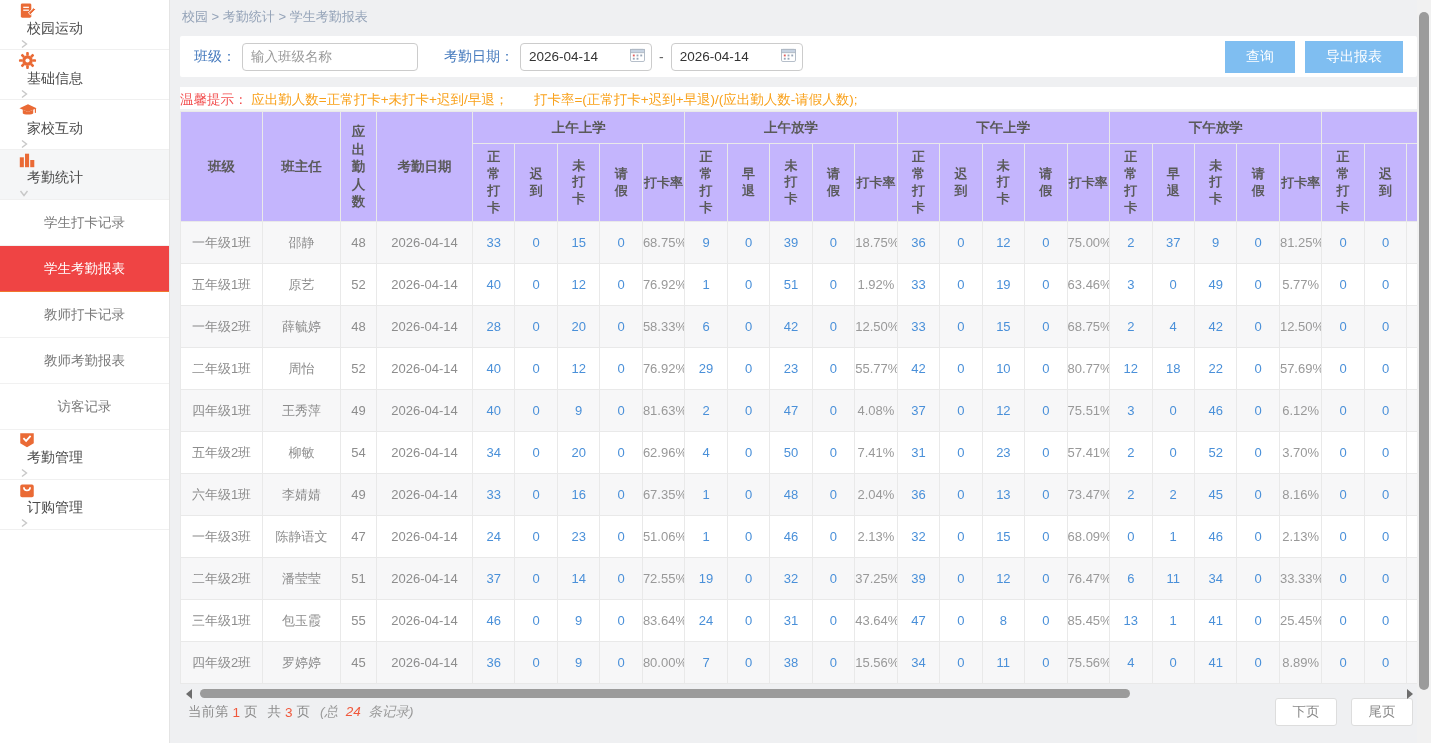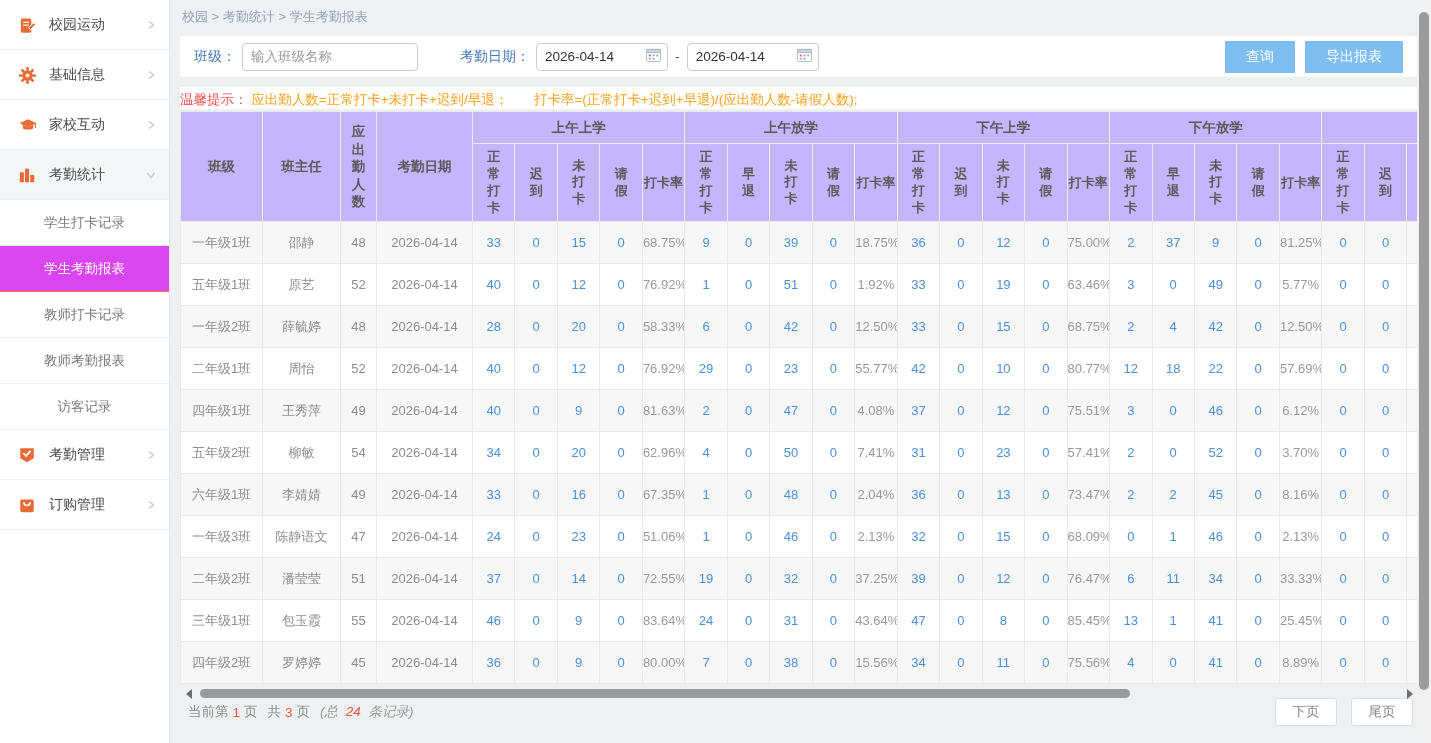--- a/index.html
+++ b/index.html
@@ -5,42 +5,42 @@
   * { box-sizing: border-box; margin: 0; padding: 0; }
   html,body { width:1431px; height:743px; overflow:hidden; }
   body {
     font-family: "Liberation Sans", "DejaVu Sans", sans-serif;
     background:#eff0f2; color:#666; font-size:14px;
   }
   .layout { display:flex; height:100%; }
 
   
   .sidebar { width:170px; background:#fff; border-right:1px solid #e4e4e4; flex-shrink:0; overflow:hidden; }
-  .side-item { height:50px; display:flex; align-items:center; padding:1px 12px 0 18px;
-    border-bottom:1px solid #f0f0f0; color:#4a4a4a; cursor:pointer; background:#fff; }
+  .side-item { height:50px; display:flex; padding:1px 12px 0 18px;
+    border-bottom:1px solid #f0f0f0; color:#4a4a4a; cursor:pointer; background:#fff;flex-direction:column; }
   .side-item.expanded { background:#f5f6f7; }
   .side-item .sicon { width:22px; display:flex; align-items:center; }
   .side-item .lbl { flex:1; margin-left:9px; font-size:14px; }
   .side-item .chev { display:flex; align-items:center; }
   .sub-item { height:46px; display:flex; align-items:center; justify-content:center;
     font-size:13.5px; color:#7a7a7a; border-bottom:1px solid #f1f1f1; cursor:pointer; background:#fff; }
-  .sub-item.active { background:#d946ef; color:#fff; border-bottom-color:#f1762d; }
+  .sub-item.active { background:#ef4444; color:#fff; border-bottom-color:#f1762d; }
 
   
   .main { flex:1; display:flex; flex-direction:column; overflow:hidden; padding-right:14px; }
   .breadcrumb { height:34px; line-height:34px; padding-left:12px; color:#94a3b8; font-size:13px;
     background:#eff0f2; }
 
   .filter-panel { background:#fff; margin:2px 0 0 10px; height:46px; display:flex;
     align-items:center; padding:0 14px; border-radius:2px; }
   .f-label { color:#4479bd; font-size:14px; margin-right:6px; white-space:nowrap; }
   .text-input { width:176px; height:28px; border:1px solid #ccc; border-radius:4px;
     padding:0 8px; font-size:13.5px; color:#333; font-family:inherit; outline:none; }
   .text-input::placeholder { color:#999; }
-  .date-label { margin-left:42px;text-align:center; }
+  .date-label { margin-left:26px;text-align:center; }
   .date-box { width:132px; height:28px; border:1px solid #ccc; border-radius:4px;
     display:flex; align-items:center; justify-content:space-between; padding:0 6px 0 8px;
     color:#333; font-size:13.5px; background:#fff; cursor:pointer; }
   .dash { margin:0 7px; color:#666; }
   .f-spacer { flex:1; }
   .btn { background:#7fbef1; color:#fff; border:none; border-radius:0; height:32px;
     padding:0 21px; font-size:14px; margin-left:10px; cursor:pointer; font-family:inherit; }
 
   .tip-bar { background:#fff; margin:10px 0 0 10px; height:25px; line-height:25px;
     font-size:13.5px; white-space:nowrap; overflow:hidden; }

